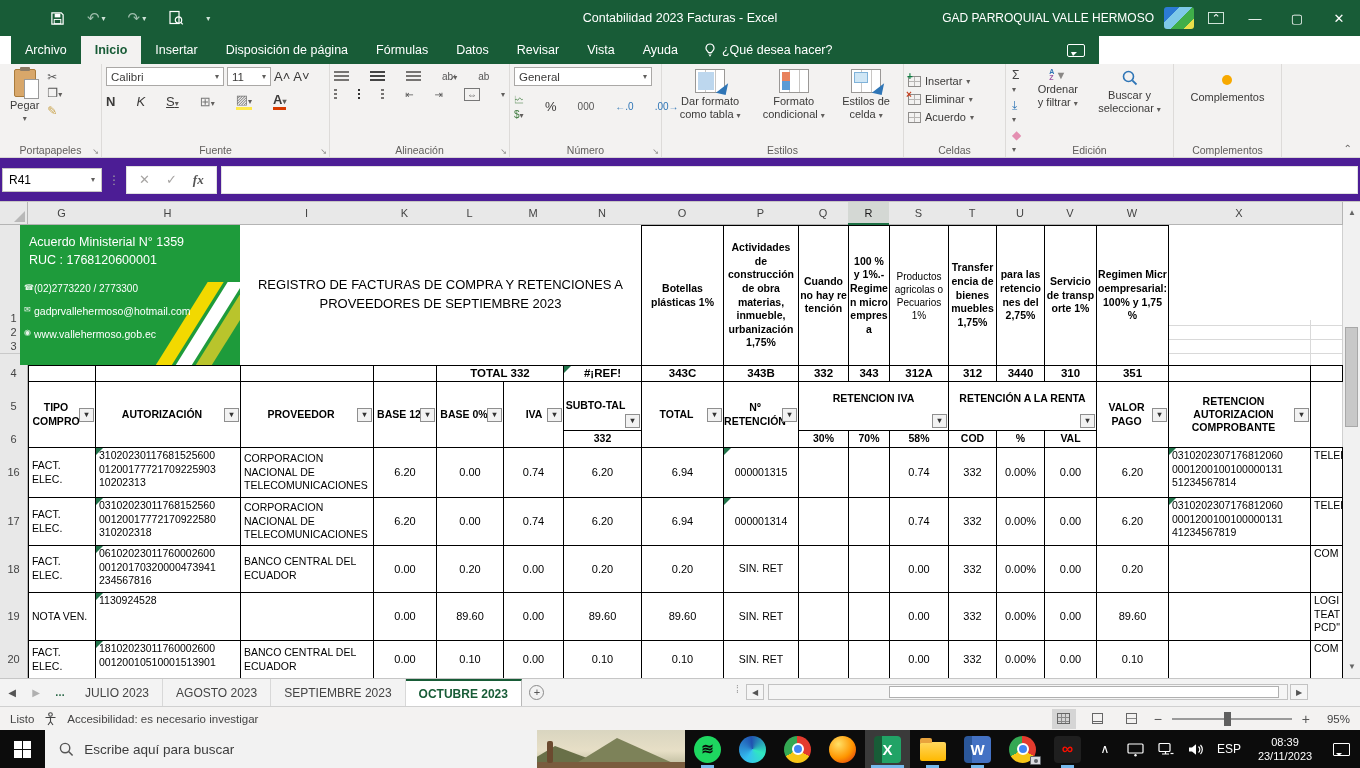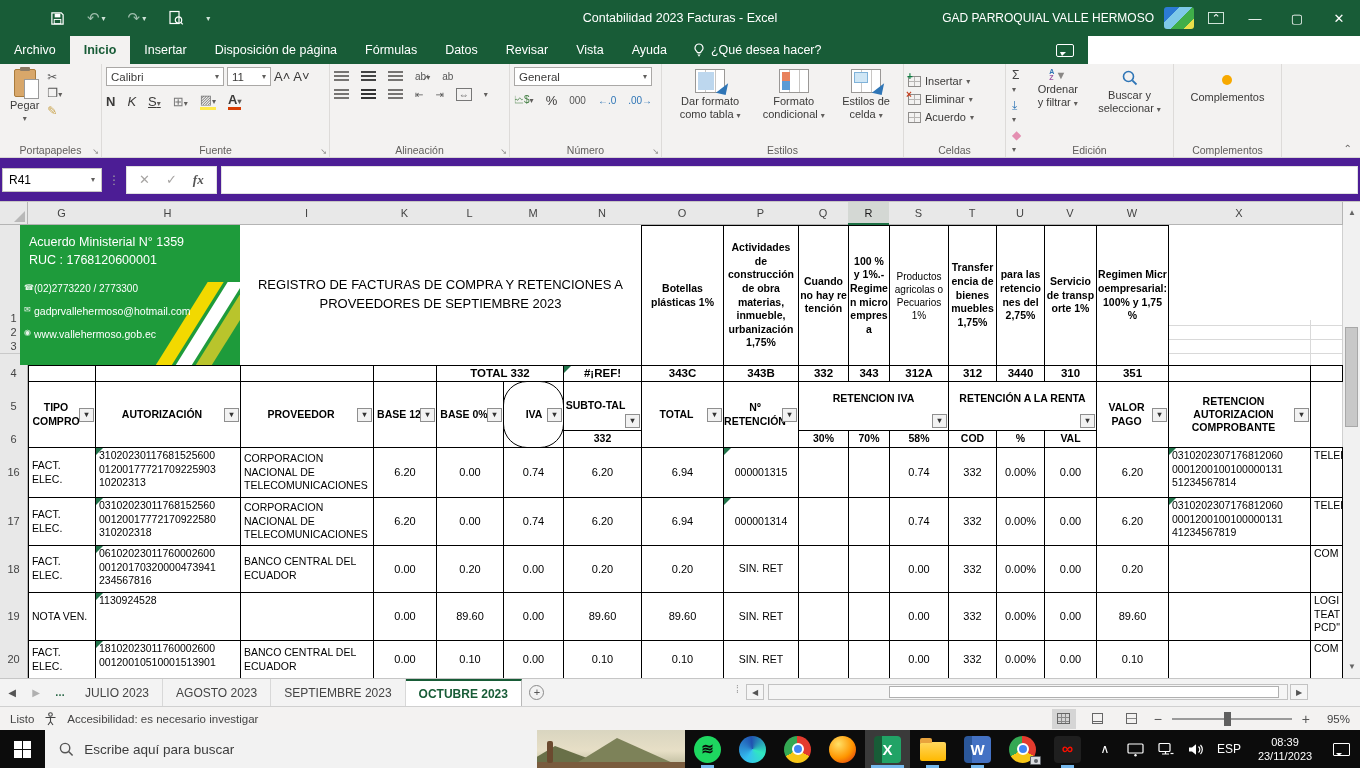--- a/index.html
+++ b/index.html
@@ -14,21 +14,21 @@
   .qat .mini{font-size:8px;color:#cfe3d8;}
   .tb-title{position:absolute;left:0;right:0;top:0;height:36px;display:flex;align-items:center;justify-content:center;
             font-size:12.5px;color:#fff;pointer-events:none;}
   .tb-right{position:absolute;right:0;top:0;height:36px;display:flex;align-items:center;}
   .tb-user{font-size:12px;margin-right:10px;}
   .tb-logo{width:30px;height:22px;border-radius:3px;margin-right:14px;
            background:linear-gradient(135deg,#2c7bd4 0 30%,#7ec9e8 30% 55%,#3fae49 55% 80%,#e8e04a 80%);}
   .winbtn{width:42px;height:36px;display:flex;align-items:center;justify-content:center;font-size:13px;color:#fff;}
   .ribbonopt{font-size:11px;border:1px solid #cfe3d8;width:16px;height:12px;display:flex;align-items:center;justify-content:center;margin-right:10px;}
   
-  .menubar{position:absolute;left:0;top:36px;width:1088px;height:28px;background:#185C37;display:flex;align-items:stretch;color:#fff;justify-content:center;}
+  .menubar{position:absolute;left:11px;top:36px;width:1088px;height:28px;background:#185C37;display:flex;align-items:stretch;color:#fff;justify-content:center;}
   .mtab{padding:0 14px;display:flex;align-items:center;font-size:12.5px;white-space:nowrap;}
   .mtab.active{background:#f3f2f1;color:#185C37;font-weight:bold;}
   .tellme{display:flex;align-items:center;gap:6px;padding:0 12px;font-size:12.5px;}
   .mb-right{margin-left:auto;display:flex;align-items:center;padding-right:14px;}
   .comment-ic{width:18px;height:13px;border:1px solid #fff;border-radius:2px;position:relative;}
   .comment-ic:after{content:"";position:absolute;left:3px;bottom:-4px;border:4px solid transparent;border-top-color:#fff;border-left-width:2px;}
   
   .ribbon{position:absolute;left:0;top:64px;width:1360px;height:94px;background:#f3f2f1;border-bottom:1px solid #d8d6d4;
           display:flex;color:#3b3a39;font-size:11px;}
   .rgroup{position:relative;border-right:1px solid #dddbd9;padding:3px 4px 16px 4px;display:flex;flex-direction:column;}
@@ -38,21 +38,21 @@
   .bigbtn{display:flex;flex-direction:column;align-items:center;justify-content:flex-start;padding:2px 6px;gap:2px;}
   .bigbtn .blab{text-align:center;line-height:1.15;}
   .chev{font-size:8px;color:#605e5c;}
   .clip-ic{width:22px;height:28px;background:#d8a76a;border:1px solid #a97b3c;border-radius:2px;position:relative;}
   .clip-ic:before{content:"";position:absolute;left:5px;top:-3px;width:10px;height:4px;background:#8d7b66;border-radius:1px;}
   .clip-ic:after{content:"";position:absolute;right:-4px;bottom:-3px;width:13px;height:18px;background:#fff;border:1px solid #9a9a9a;}
   .smallstack{display:flex;flex-direction:column;justify-content:flex-start;gap:4px;padding:4px 2px;}
   .sicon{font-size:12px;line-height:12px;color:#555;}
   .combo{background:#fff;border:1px solid #aaa8a6;height:19px;display:flex;align-items:center;padding:0 4px;font-size:11.5px;justify-content:space-between;}
   .fontrow{display:flex;gap:3px;align-items:center;}
-  .btnrow{display:flex;gap:12px;align-items:center;margin-top:6px;}
+  .btnrow{display:flex;gap:21px;align-items:center;margin-top:6px;}
   .fmt{font-size:13px;color:#3b3a39;}
   .fmt b{font-weight:bold;}
   .ud{ text-decoration:underline;}
   .fillic{border-bottom:3px solid #ffe94a;padding-bottom:0px;}
   .colic{border-bottom:3px solid #d83b01;padding-bottom:0px;font-weight:bold;}
   .bars{display:inline-block;width:15px;height:11px;background:
         repeating-linear-gradient(#767472 0 2px,transparent 2px 4px);}
   .mini-ic{font-size:10px;color:#555;}
   .stylebtn{display:flex;flex-direction:column;align-items:center;padding:2px 8px;gap:2px;}
   .stylebtn .blab{text-align:center;line-height:1.15;}
@@ -501,21 +501,21 @@
       <div class="cell r4" style="left: 996px; top: 163px; width: 49px; height: 17px;">3440</div>
       <div class="cell r4" style="left: 1044px; top: 163px; width: 53px; height: 17px;">310</div>
       <div class="cell r4" style="left: 1096px; top: 163px; width: 73px; height: 17px;">351</div>
       <div class="cell" style="left: 1168px; top: 163px; width: 143px; height: 17px;"></div>
       <div class="cell" style="left: 1310px; top: 163px; width: 33px; height: 17px;"></div>
       <div class="cell hdrc" style="left: 28px; top: 179px; width: 68px; height: 67px; padding: 0px 14px 0px 2px;">TIPO COMPRO<div class="fbtn">▾</div></div>
       <div class="cell hdrc" style="left: 95px; top: 179px; width: 146px; height: 67px; padding: 0px 14px 0px 2px;">AUTORIZACIÓN<div class="fbtn">▾</div></div>
       <div class="cell hdrc" style="left: 240px; top: 179px; width: 134px; height: 67px; padding: 0px 14px 0px 2px;">PROVEEDOR<div class="fbtn">▾</div></div>
       <div class="cell hdrc" style="left: 373px; top: 179px; width: 64px; height: 67px; padding: 0px 14px 0px 2px;">BASE 12<div class="fbtn">▾</div></div>
       <div class="cell hdrc" style="left: 436px; top: 179px; width: 68px; height: 67px; padding: 0px 14px 0px 2px;">BASE 0%<div class="fbtn">▾</div></div>
-      <div class="cell hdrc" style="left: 503px; top: 179px; width: 61px; height: 67px; padding: 0px 14px 0px 15px; border-radius: 24px;">IVA<div class="fbtn">▾</div></div>
+      <div class="cell hdrc" style="left: 503px; top: 179px; width: 61px; height: 67px; padding: 0px 14px 0px 15px;">IVA<div class="fbtn">▾</div></div>
       <div class="cell hdrc" style="left: 641px; top: 179px; width: 83px; height: 67px; padding: 0px 14px 0px 2px;">TOTAL<div class="fbtn">▾</div></div>
       <div class="cell hdrc" style="left: 723px; top: 179px; width: 76px; height: 67px; padding: 0px 14px 0px 2px;">Nº RETENCIÓN<div class="fbtn">▾</div></div>
       <div class="cell hdrc" style="left: 1096px; top: 179px; width: 73px; height: 67px; padding: 0px 14px 0px 2px;">VALOR PAGO<div class="fbtn">▾</div></div>
       <div class="cell hdrc" style="left: 1168px; top: 179px; width: 143px; height: 67px; padding: 0px 14px 0px 2px;">RETENCION AUTORIZACION COMPROBANTE<div class="fbtn">▾</div></div>
       <div class="cell hdrc" style="left: 563px; top: 179px; width: 79px; height: 50px; padding-right: 14px;">SUBTO-TAL<div class="fbtn fb-b">▾</div></div>
       <div class="cell hdrc" style="left: 563px; top: 228px; width: 79px; height: 18px;">332</div>
       <div class="cell hdrc" style="left: 798px; top: 179px; width: 151px; height: 50px; align-items: flex-start; padding-top: 10px;">RETENCION IVA<div class="fbtn fb-b">▾</div></div>
       <div class="cell hdrc" style="left: 948px; top: 179px; width: 149px; height: 50px; align-items: flex-start; padding-top: 10px;">RETENCIÓN A LA RENTA<div class="fbtn fb-b">▾</div></div>
       <div class="cell hdrc" style="left: 798px; top: 228px; width: 51px; height: 18px;">30%</div>
       <div class="cell hdrc" style="left: 848px; top: 228px; width: 42px; height: 18px;">70%</div>

